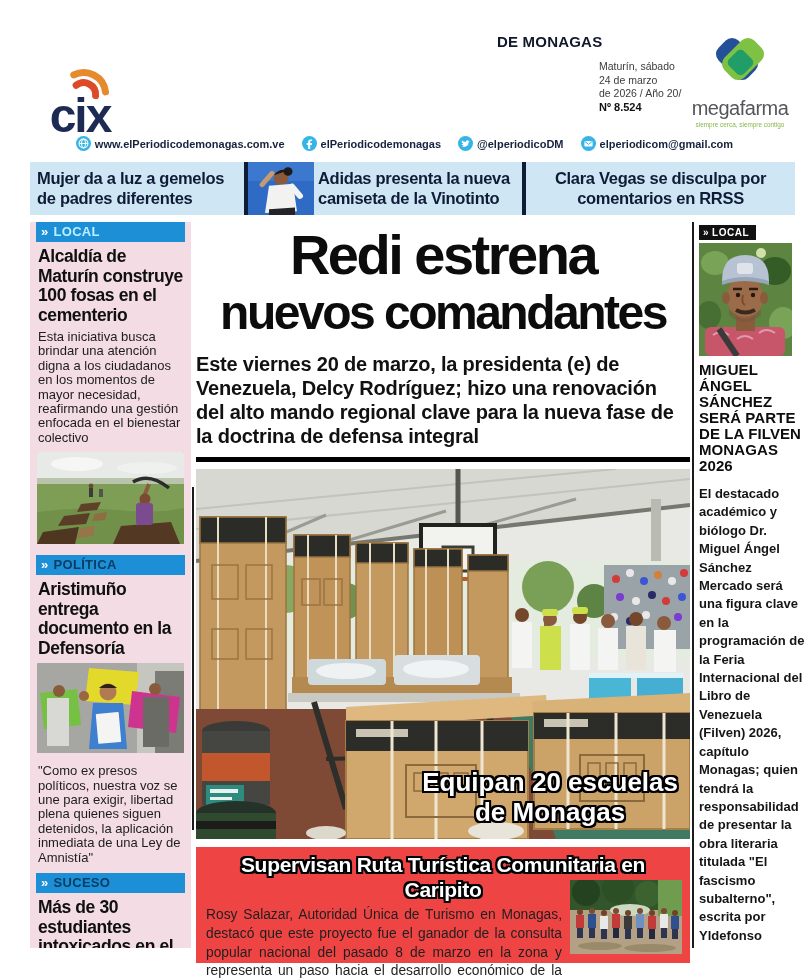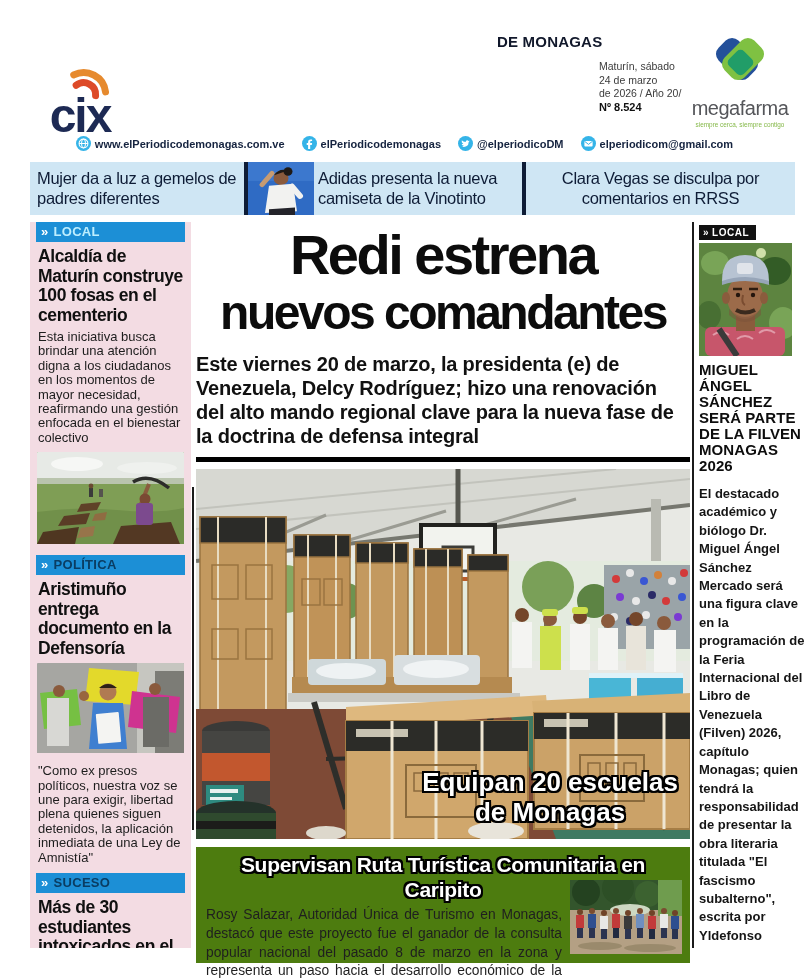--- a/index.html
+++ b/index.html
@@ -22,21 +22,21 @@
   .megafarma .mf-tag { font-size:6.4px; color:#86b94a; margin-top:1px; }
 
   .socialbar { position:absolute; left:0; top:136px; width:809px; height:23px;
                display:flex; justify-content:center; align-items:flex-start; gap:17px; }
   .social-item { display:flex; align-items:center; gap:4px; font-size:11px; font-weight:700;
                  color:#15233f; }
 
   
   .teasers { position:absolute; left:30px; top:162px; width:765px; height:53px;
              background:#cfe6f4; display:flex; align-items:center; }
-  .teaser { font-size:16.5px; font-weight:400; color:#0e1c36; line-height:1.16;
+  .teaser { font-size:16.5px; font-weight:700; color:#0e1c36; line-height:1.16;
             letter-spacing:-0.3px; }
   .t1 { width:214px; padding-left:7px; }
   .tdiv { width:4px; height:53px; background:#0e1c36; flex:none; }
   .timg { width:66px; height:53px; flex:none; }
   .t2 { width:208px; padding-left:4px; }
   .t3 { flex:1; text-align:center; padding:0 6px; }
 
   
   .left-col { position:absolute; left:30px; top:222px; width:161px; height:726px;
               background:#f3dce3; padding:0 7px; overflow:hidden; }
@@ -63,21 +63,21 @@
   .deck { margin-top:12px; font-size:20px; font-weight:700; line-height:24px;
           color:#111; letter-spacing:-0.2px; }
   .rule { margin-top:9px; height:5px; background:#000; }
   .main-photo { position:relative; margin-top:7px; width:494px; height:370px; overflow:hidden; }
   .photo-caption { position:absolute; right:12px; bottom:12px; text-align:center;
                    font-size:26px; font-weight:800; line-height:30px; color:#fff;
                    text-shadow:-2px -2px 0 #000, 2px -2px 0 #000, -2px 2px 0 #000,
                                2px 2px 0 #000, -2px 0 0 #000, 2px 0 0 #000,
                                0 -2px 0 #000, 0 2px 0 #000; }
   .strip { position:relative; margin-top:8px; width:494px; height:116px;
-           background:#4d7c0f; padding:5px 10px; }
+           background:#ef4444; padding:5px 10px; }
   .strip h2 { text-align:center; font-size:21px; font-weight:800; letter-spacing:-0.3px;
               line-height:25px; color:#fff;
               text-shadow:-2px -2px 0 #000, 2px -2px 0 #000, -2px 2px 0 #000,
                           2px 2px 0 #000, -2px 0 0 #000, 2px 0 0 #000,
                           0 -2px 0 #000, 0 2px 0 #000; }
   .strip .sbody { width:356px; margin-top:4px; font-size:13.8px; line-height:18.8px;
                   color:#1f1f1f; text-align:justify; }
   .strip .sphoto { position:absolute; right:8px; top:33px; width:112px; height:74px; overflow:hidden; }
 
   

